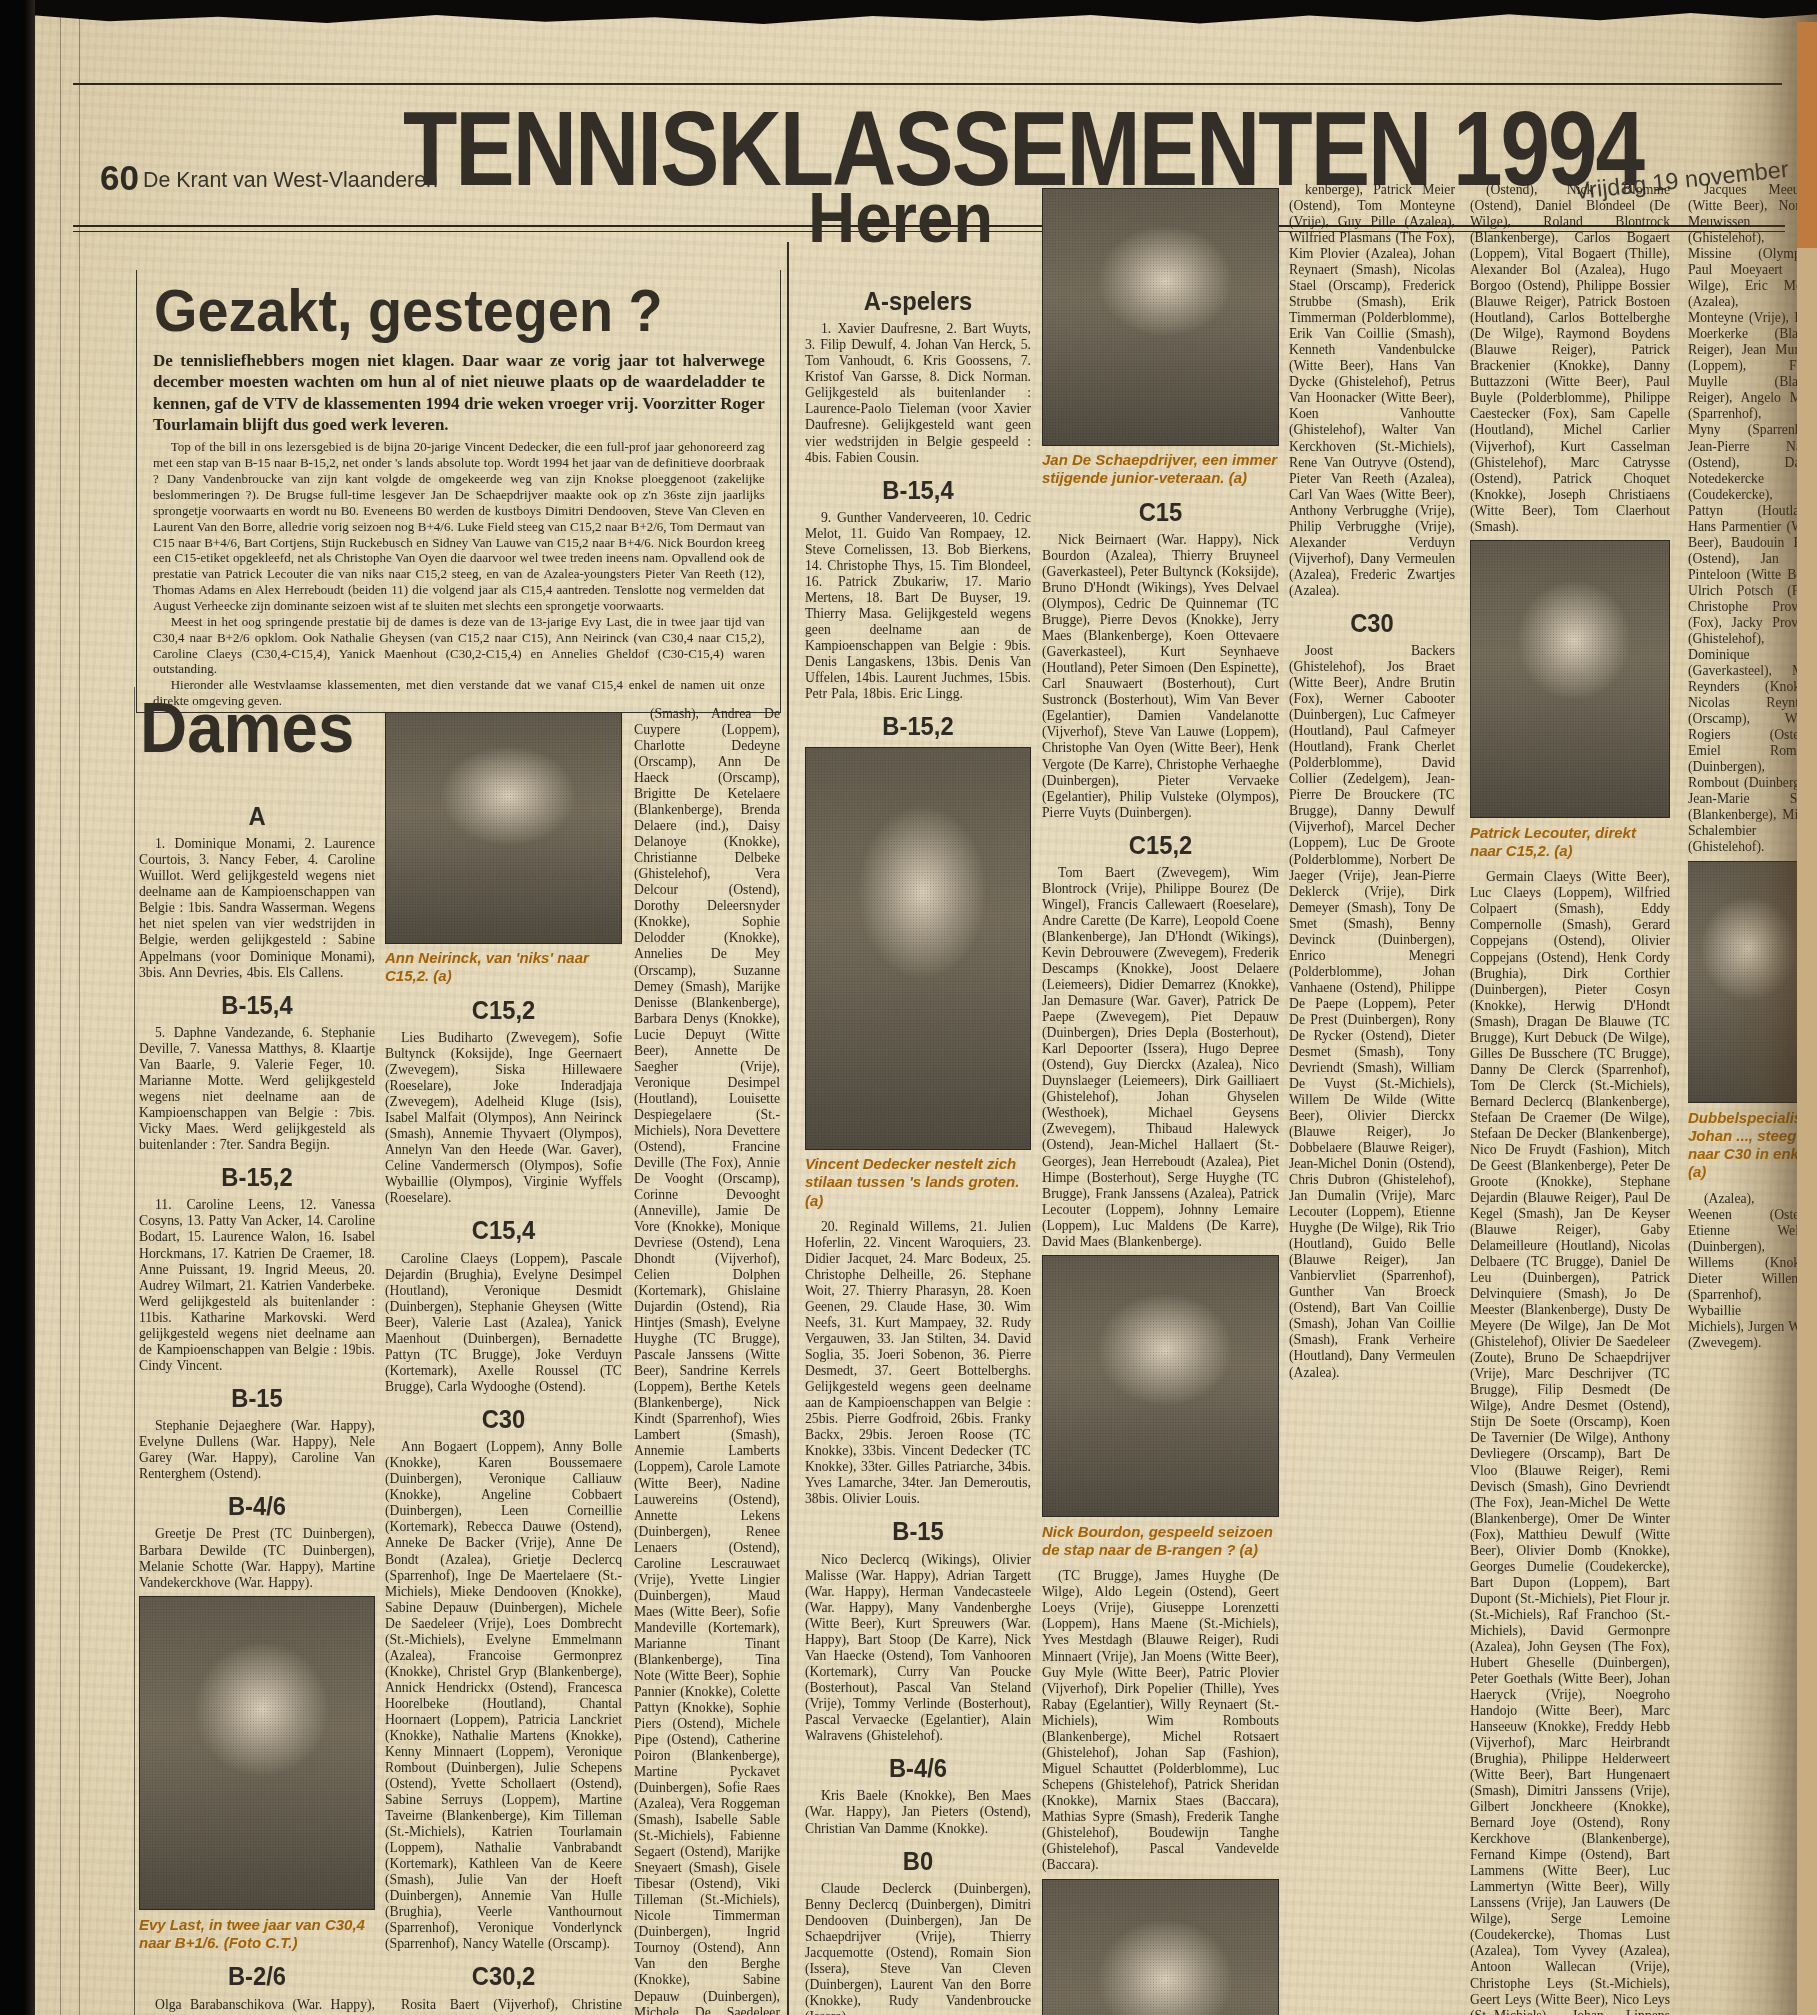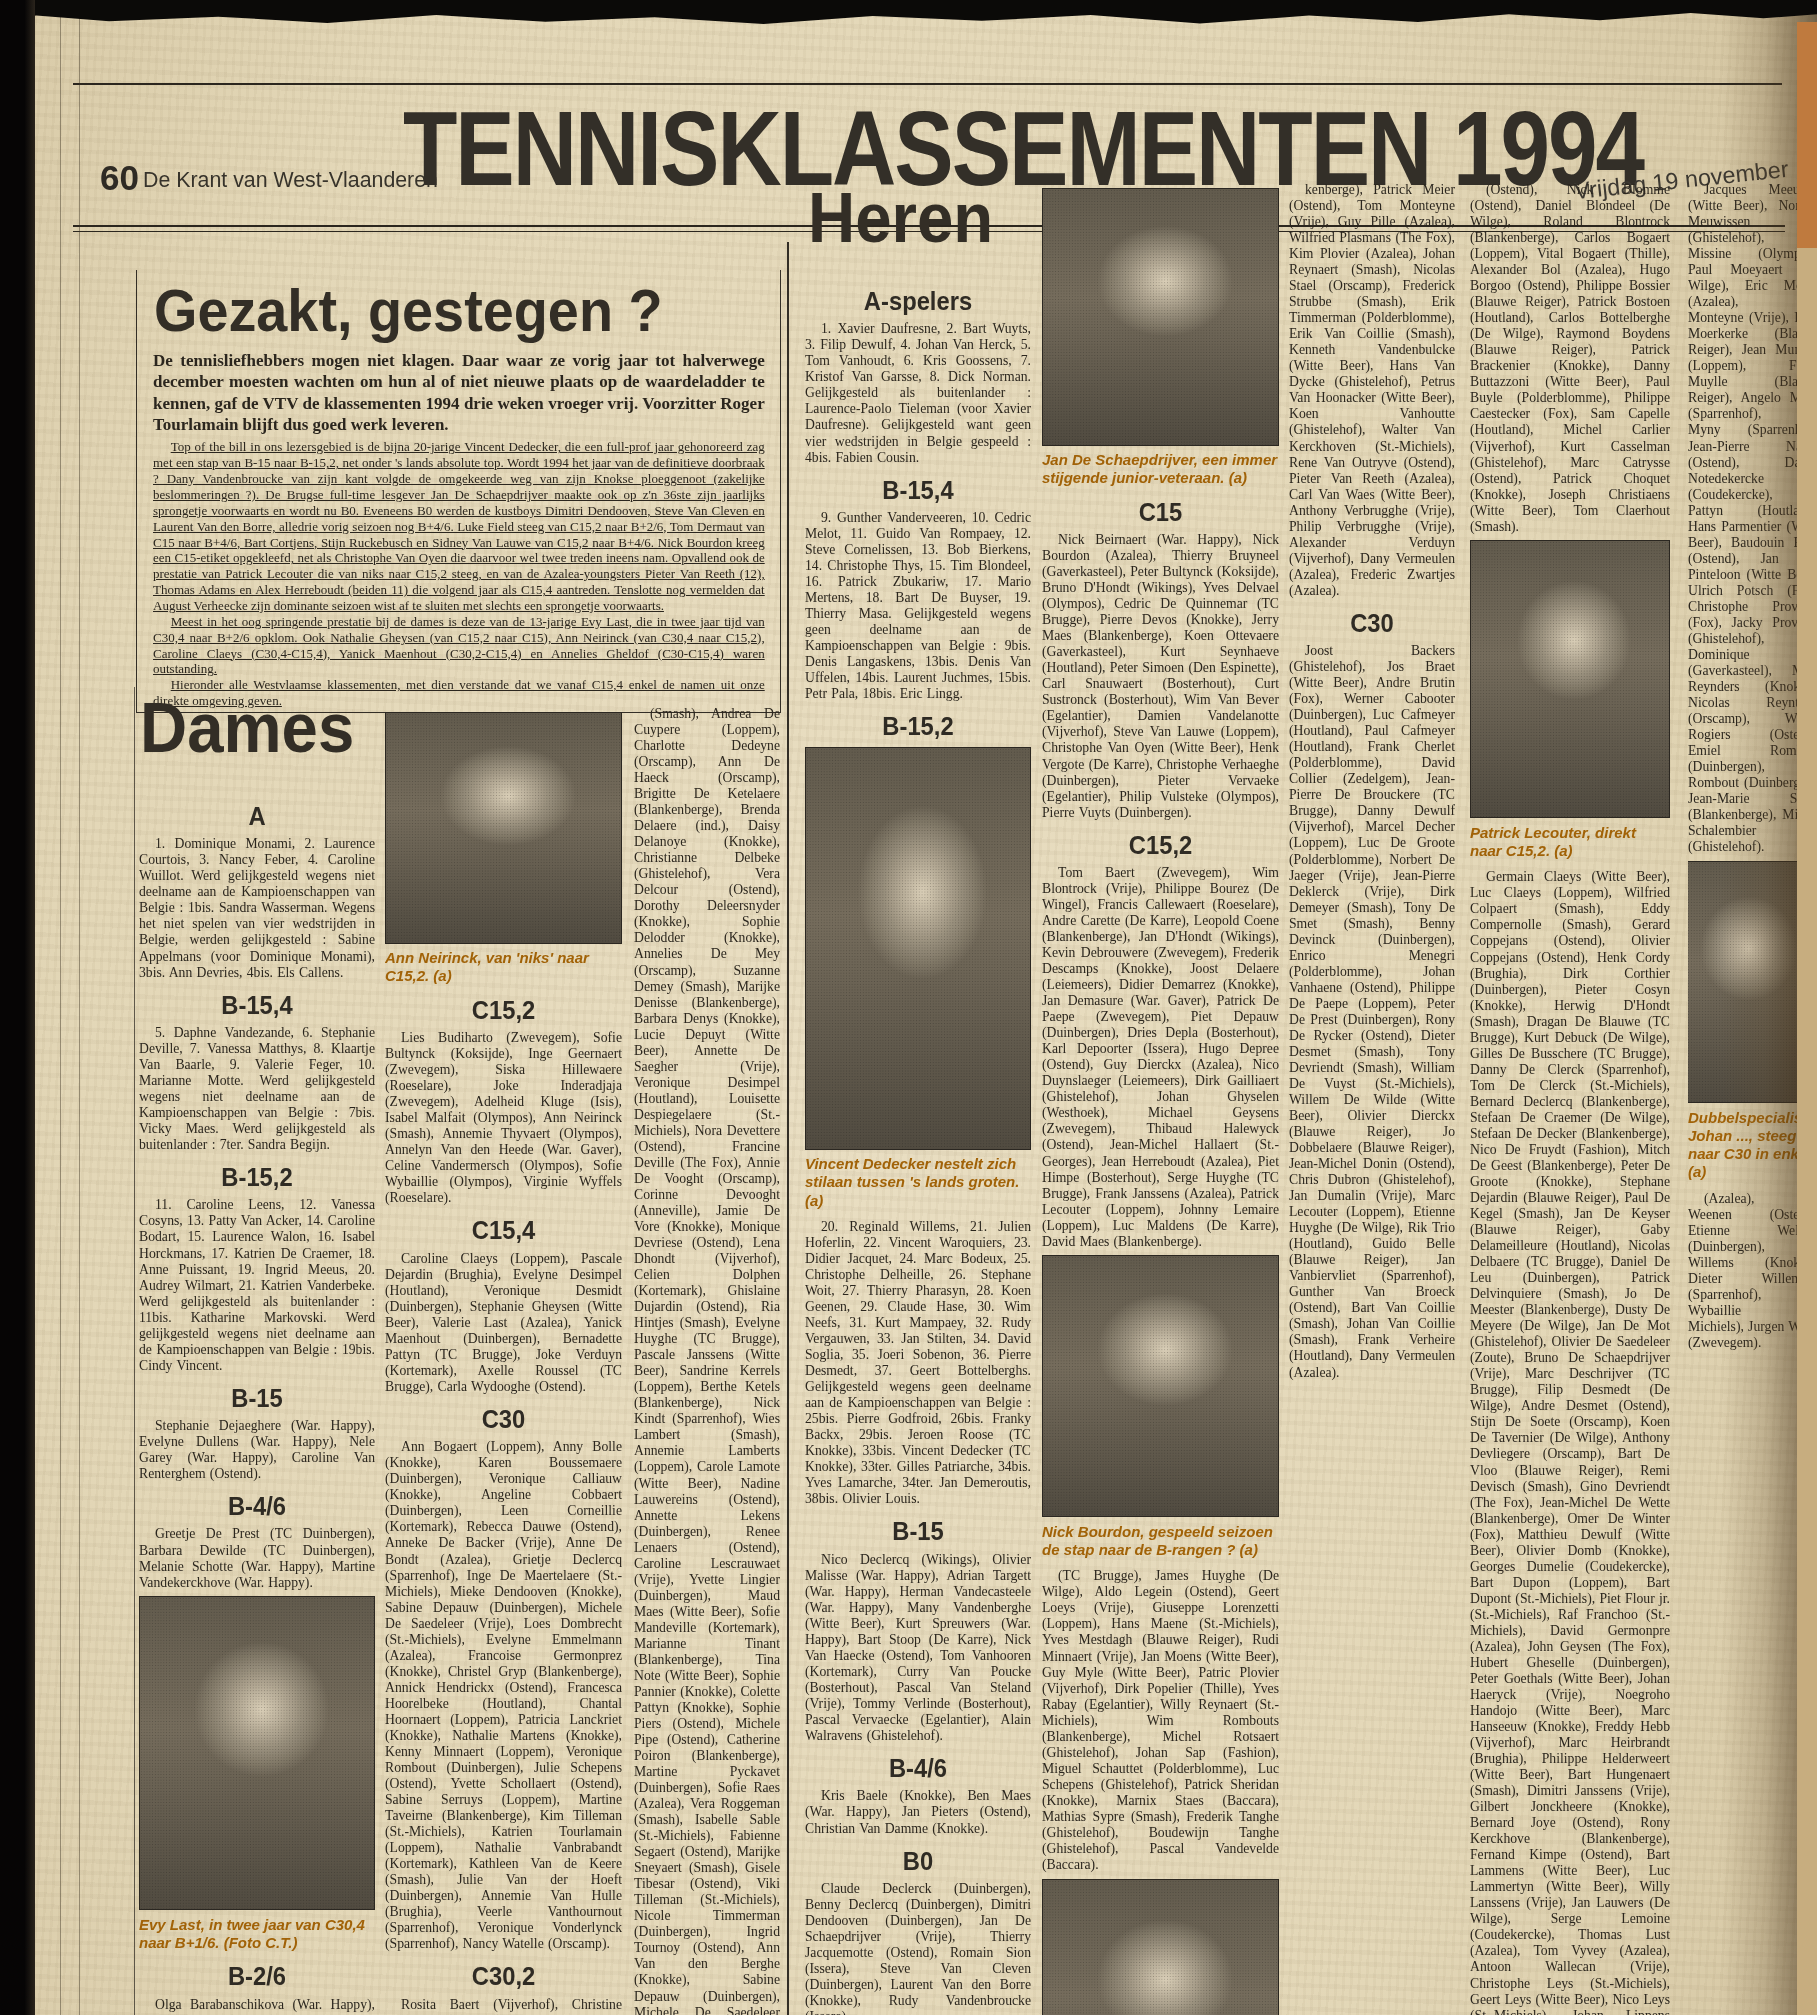--- a/index.html
+++ b/index.html
@@ -35,21 +35,21 @@
         color:#332f28;letter-spacing:-2.4px;transform:scaleX(.84);transform-origin:left top;white-space:nowrap;}
   .date{position:absolute;left:1574px;top:169px;font:23.4px/1 "Liberation Sans",sans-serif;color:#3c3831;
         transform:rotate(-6deg);white-space:nowrap;}
 
   
   .intro-box{position:absolute;left:136px;top:242px;width:645px;height:443px;box-sizing:border-box;
         border:1.6px solid #332e26;border-top:none;padding:5.6px 15.3px 3.2px 16px;overflow:hidden;z-index:2;margin-top:28px;}
   .headline{margin:3.2px 0 8px 0.8px;font:bold 60px/1.05 "Liberation Sans",sans-serif;color:#332e26;
         transform:scaleX(.93);transform-origin:left;white-space:nowrap;}
   .intro-lead{margin:0 0 4px;font:bold 17px/1.26 "Liberation Serif",serif;text-align:justify;}
-  .intro-box p.body{margin:0;font:13px/1.22 "Liberation Serif",serif;text-align:justify;text-indent:17.7px;text-decoration:underline;}
+  .intro-box p.body{margin:0;font:13px/1.22 "Liberation Serif",serif;text-align:justify;text-indent:17.7px;}
 
   .vrule{position:absolute;left:787px;top:242px;width:1.6px;height:2452px;background:#332e26;z-index:2;}
   .lrule{position:absolute;left:134px;top:687px;width:1.2px;height:1999px;background:rgba(51,46,38,.75);z-index:2;}
 
   .section-title{position:absolute;margin:0;font:bold 71px/1 "Liberation Sans",sans-serif;color:#332e26;
         transform:scaleX(.92);transform-origin:left;white-space:nowrap;z-index:2;}
   #dames-title{left:140px;top:692px;}
   #heren-title{left:808px;top:182px;}
 
   

